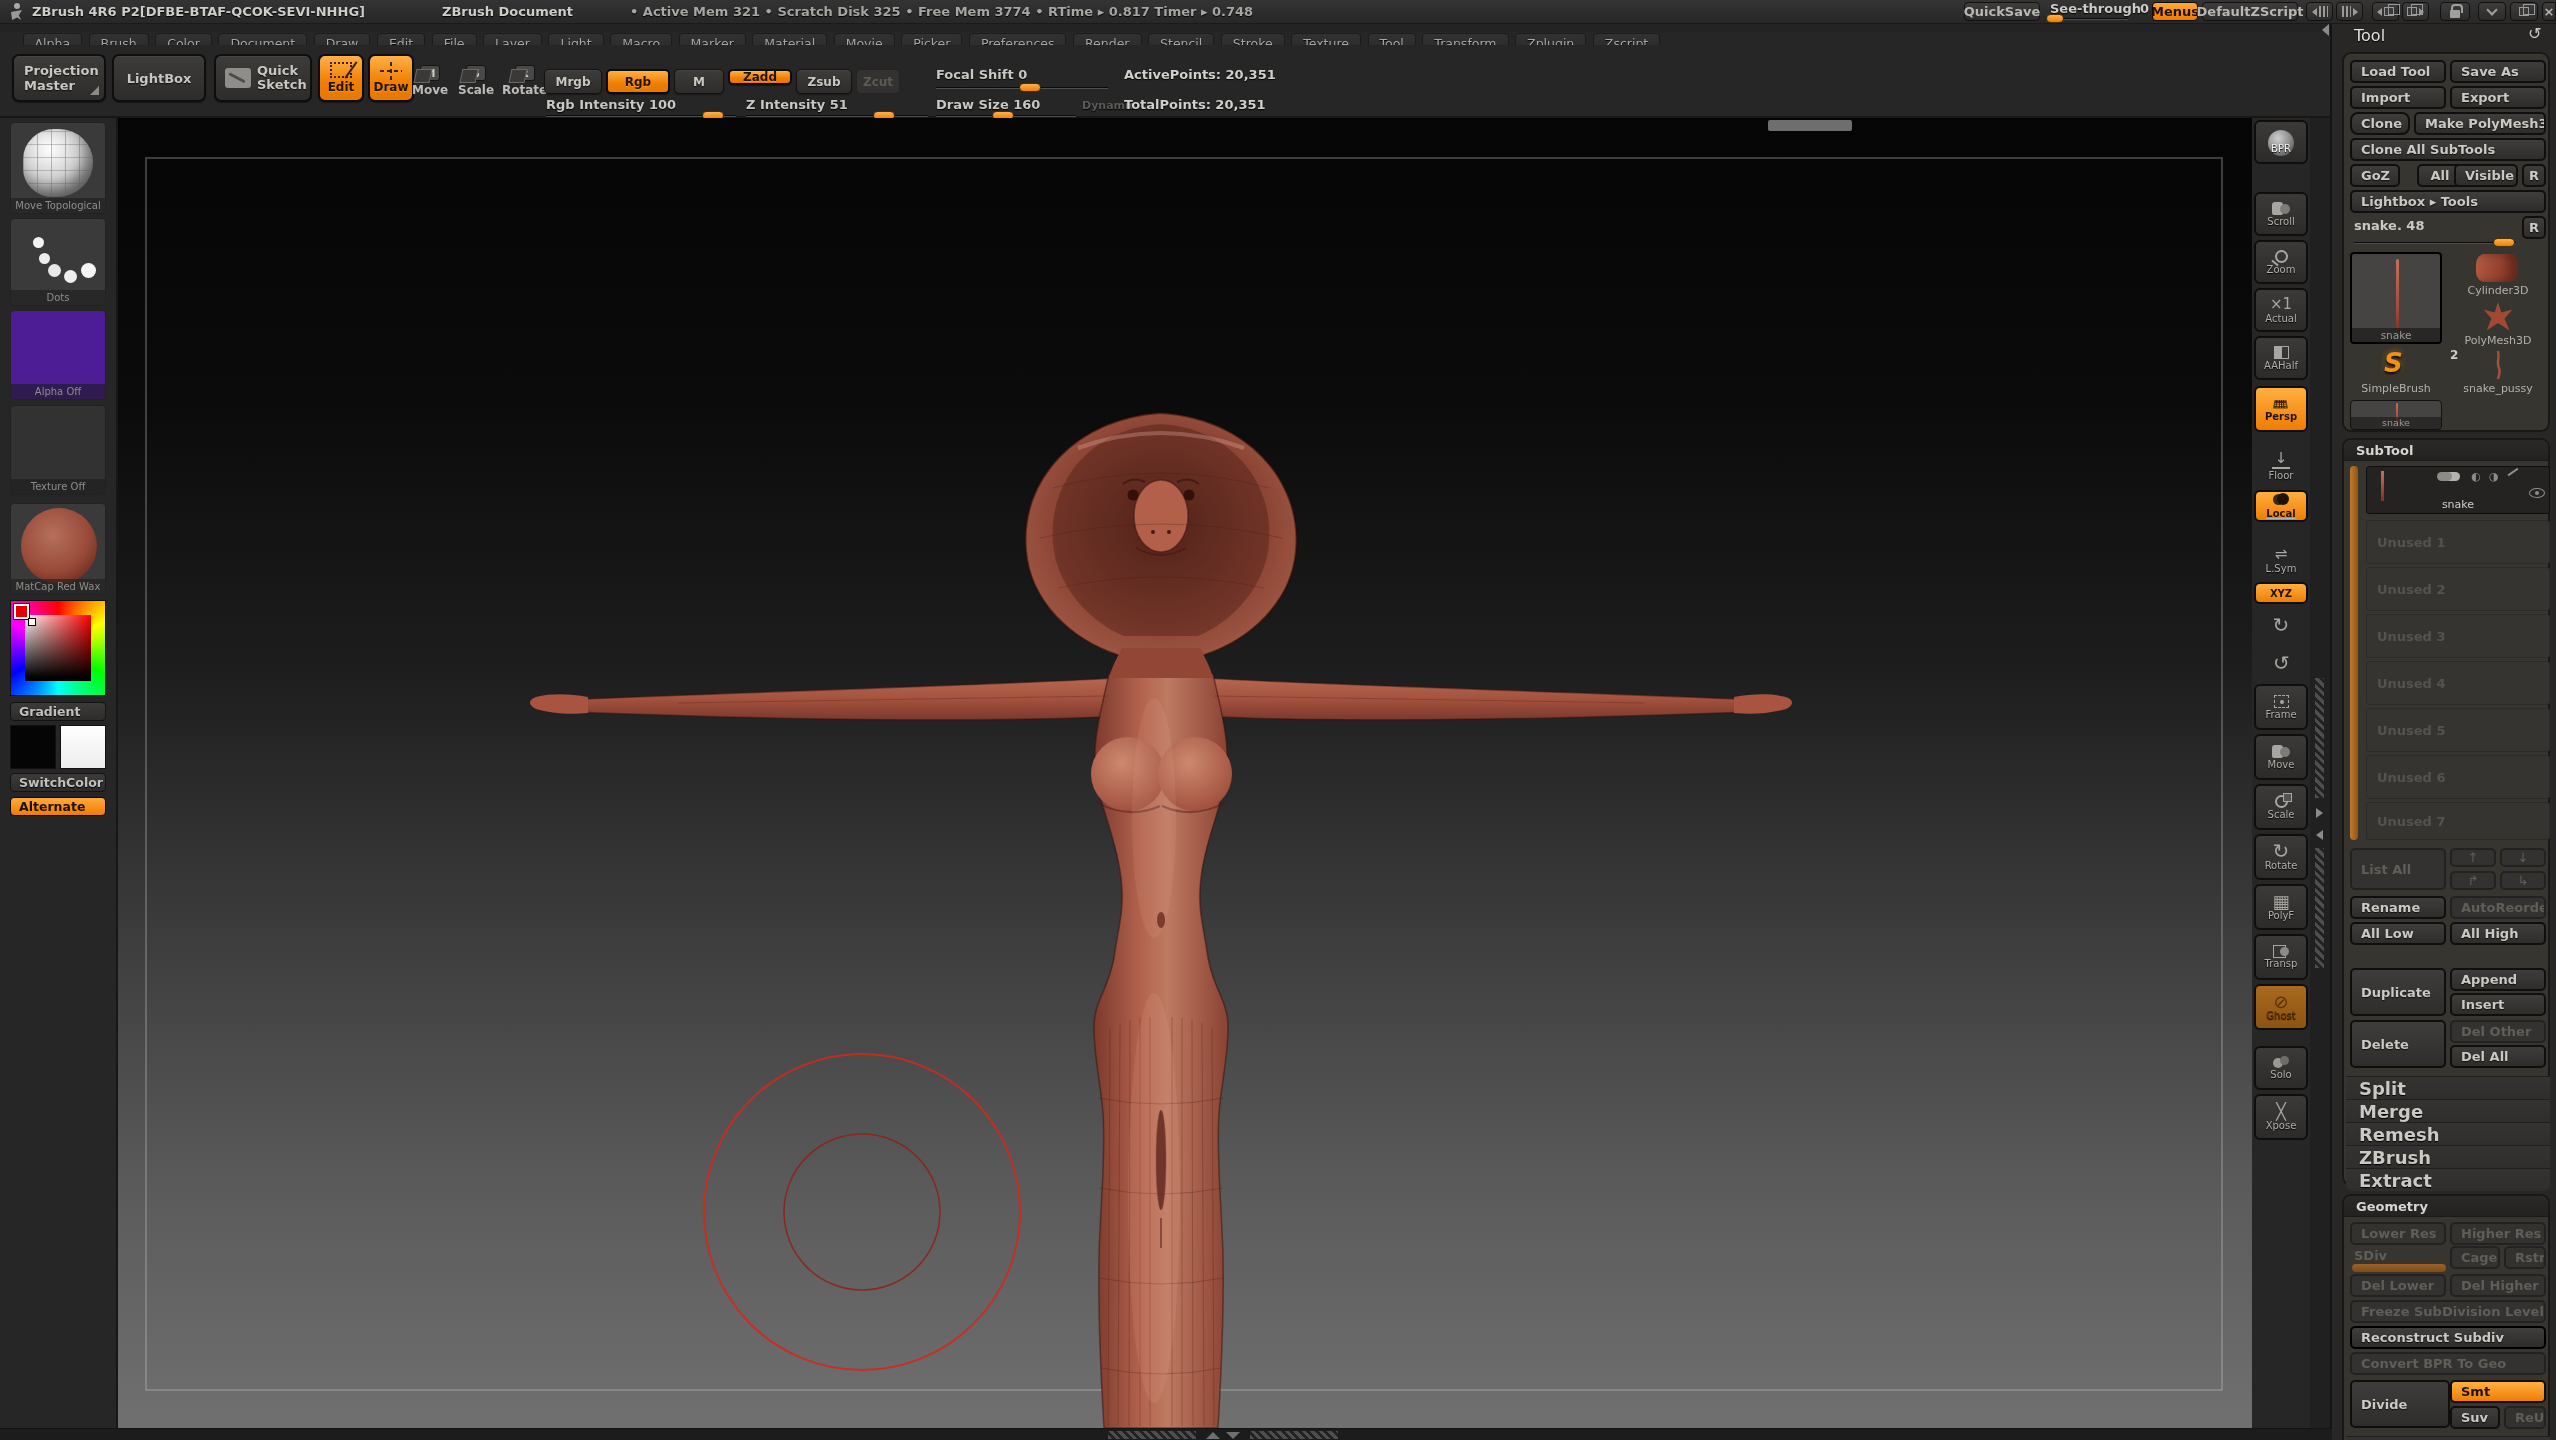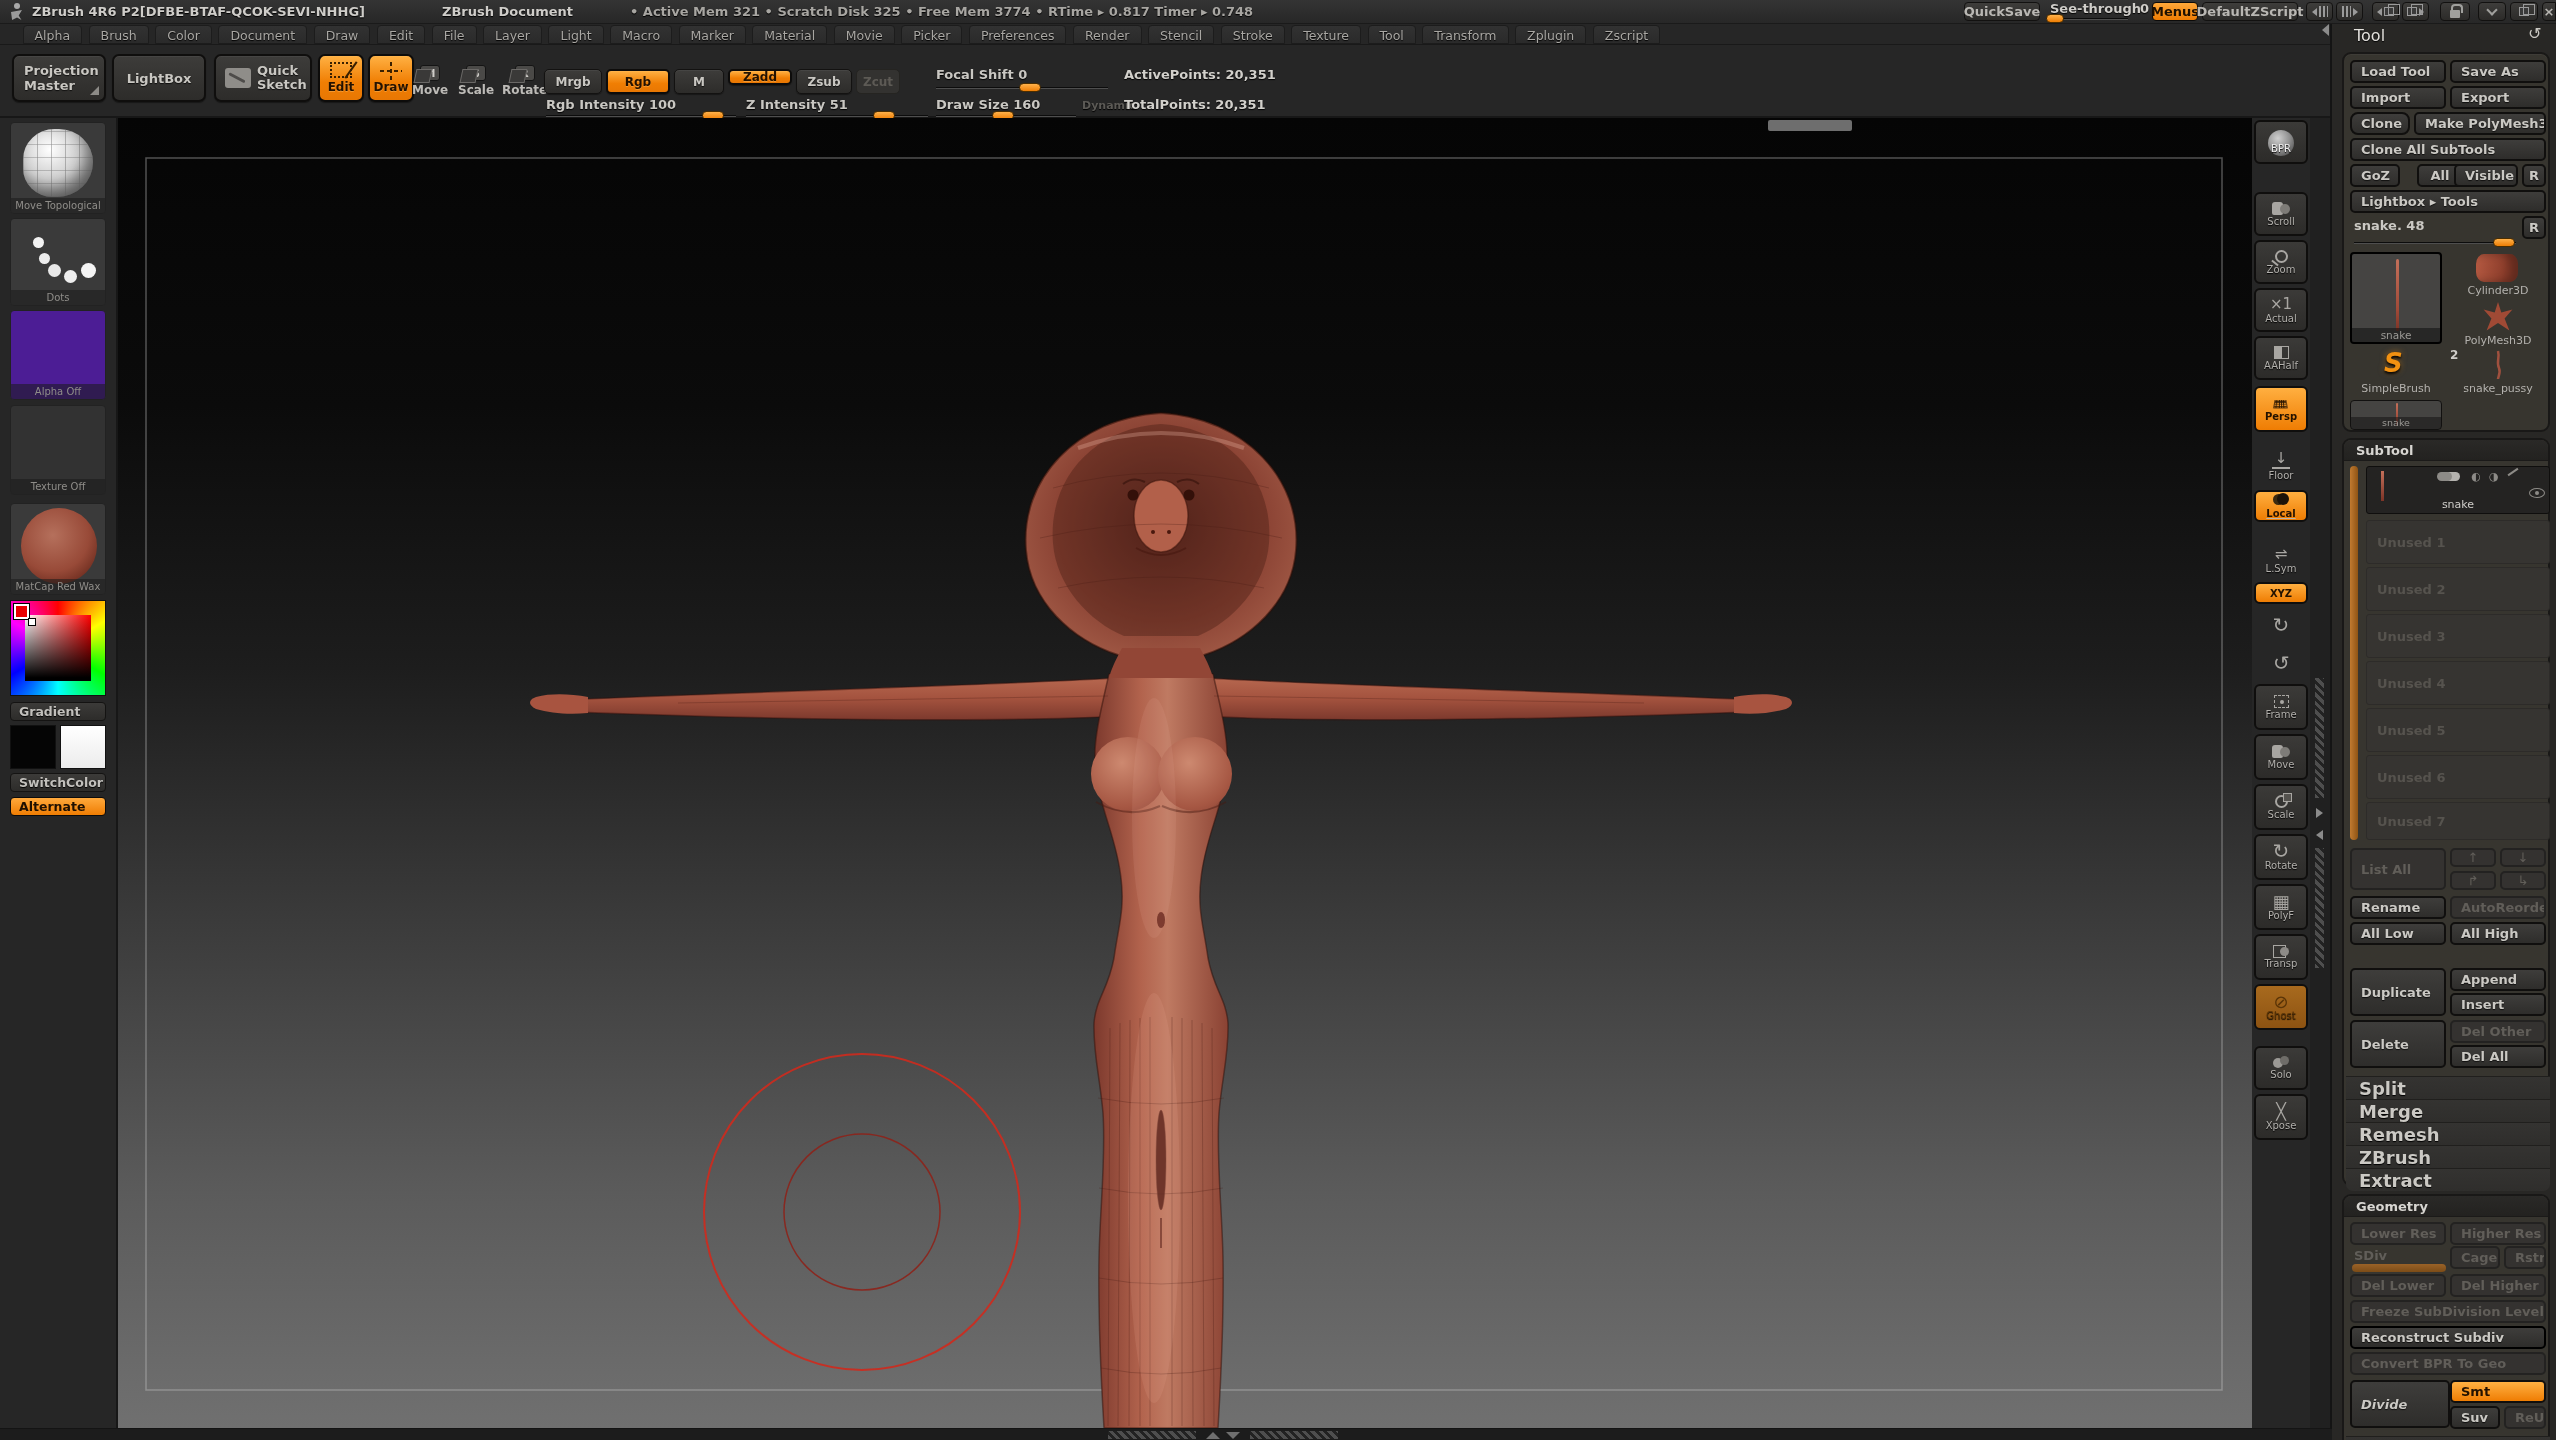--- a/index.html
+++ b/index.html
@@ -52,21 +52,21 @@
   .ic-arrow-l { border-right:5px solid #9a9a9a; margin-right:2px; }
   .ic-arrow-r { border-left:5px solid #9a9a9a; margin-left:2px; }
   .ic-win { position:relative; width:10px; height:9px; border:1px solid #9a9a9a; background:#3a3a3a; }
   .ic-win:after { content:""; position:absolute; left:3px; top:-4px; width:10px; height:9px; border:1px solid #9a9a9a; }
   .ic-lock { position:relative; width:10px; height:8px; background:#a0a09d; border-radius:1px; margin-top:5px; }
   .ic-lock:before { content:""; position:absolute; left:1px; top:-6px; width:8px; height:7px;
     border:2px solid #a0a09d; border-bottom:none; border-radius:4px 4px 0 0; }
   .ic-chev { width:8px; height:8px; border-right:2px solid #a0a09d; border-bottom:2px solid #a0a09d; transform:rotate(45deg); margin-top:-3px; }
 
   
-  #menubar { position:absolute; left:0; top:24px; width:2556px; height:21px; background:#262626; border-bottom:1px solid #191919; }
+  #menubar { position:absolute; left:0; top:32px; width:2556px; height:21px; background:#262626; border-bottom:1px solid #191919; }
   .menu-item { position:relative; display:inline-block; height:19px; line-height:19px; margin:1px 0 0 2px;
     padding:0 11px; background:linear-gradient(#323232,#2a2a2a); border:1px solid #1c1c1c; border-radius:4px 4px 0 0;
     color:#a9a7a3; font-size:12.5px; font-weight:400; text-shadow:0 1px 1px #000; }
 
   
   #shelf { position:absolute; left:0; top:45px; width:2556px; height:73px; background:#262626; border-bottom:2px solid #171717; }
   .shelf-big { height:48px; top:9px; border-radius:7px; border:2px solid #0f0e0d; font-size:13px; }
   .pm-corner:after { content:""; position:absolute; right:5px; bottom:5px; width:0; height:0;
     border-left:9px solid transparent; border-bottom:9px solid #8d8b87; }
   .two-line { line-height:15px; text-align:left; padding-left:10px; }
@@ -793,21 +793,21 @@
       <div class="tbtn dis" style="left:6px; top:104px; width:196px;">
           <span>Freeze SubDivision Levels</span>
         </div>
       <div class="tbtn" style="left:6px; top:130px; width:196px; border-color:#000;">
           <span>Reconstruct Subdiv</span>
         </div>
       <div class="tbtn dis" style="left:6px; top:156px; width:196px;">
           <span>Convert BPR To Geo</span>
         </div>
 
-      <div class="tbtn" style="left:6px; top:184px; width:100px; height:48px;font-style:italic;">
+      <div class="tbtn" style="left:6px; top:184px; width:100px; height:48px;">
           <span>Divide</span>
         </div>
       <div class="tbtn orange" style="left:106px; top:184px; width:96px;">
           <span>Smt</span>
         </div>
       <div class="tbtn" style="left:106px; top:210px; width:50px;">
           <span>Suv</span>
         </div>
       <div class="tbtn dis" style="left:160px; top:210px; width:42px;">
           <span>ReUV</span>

